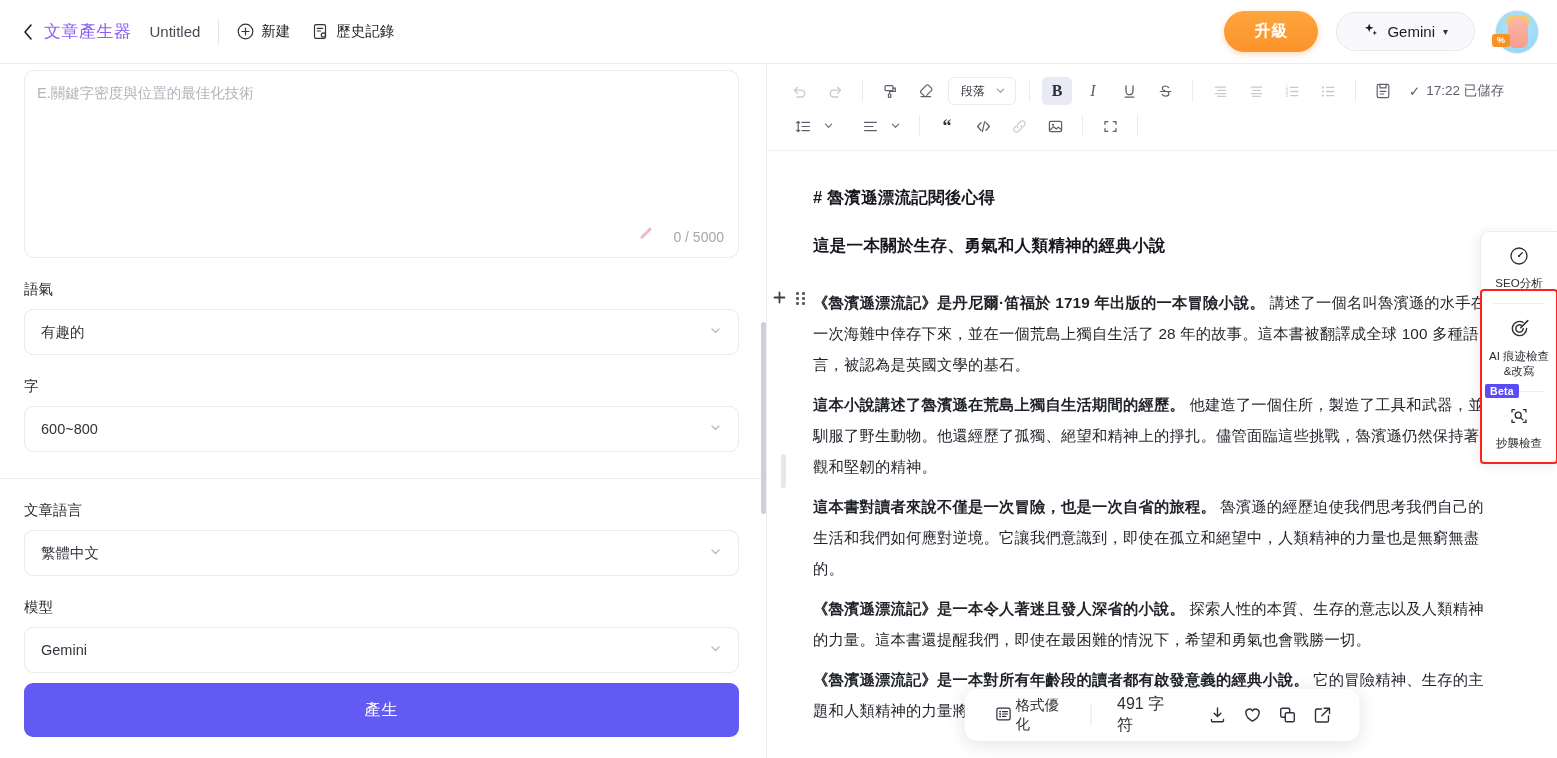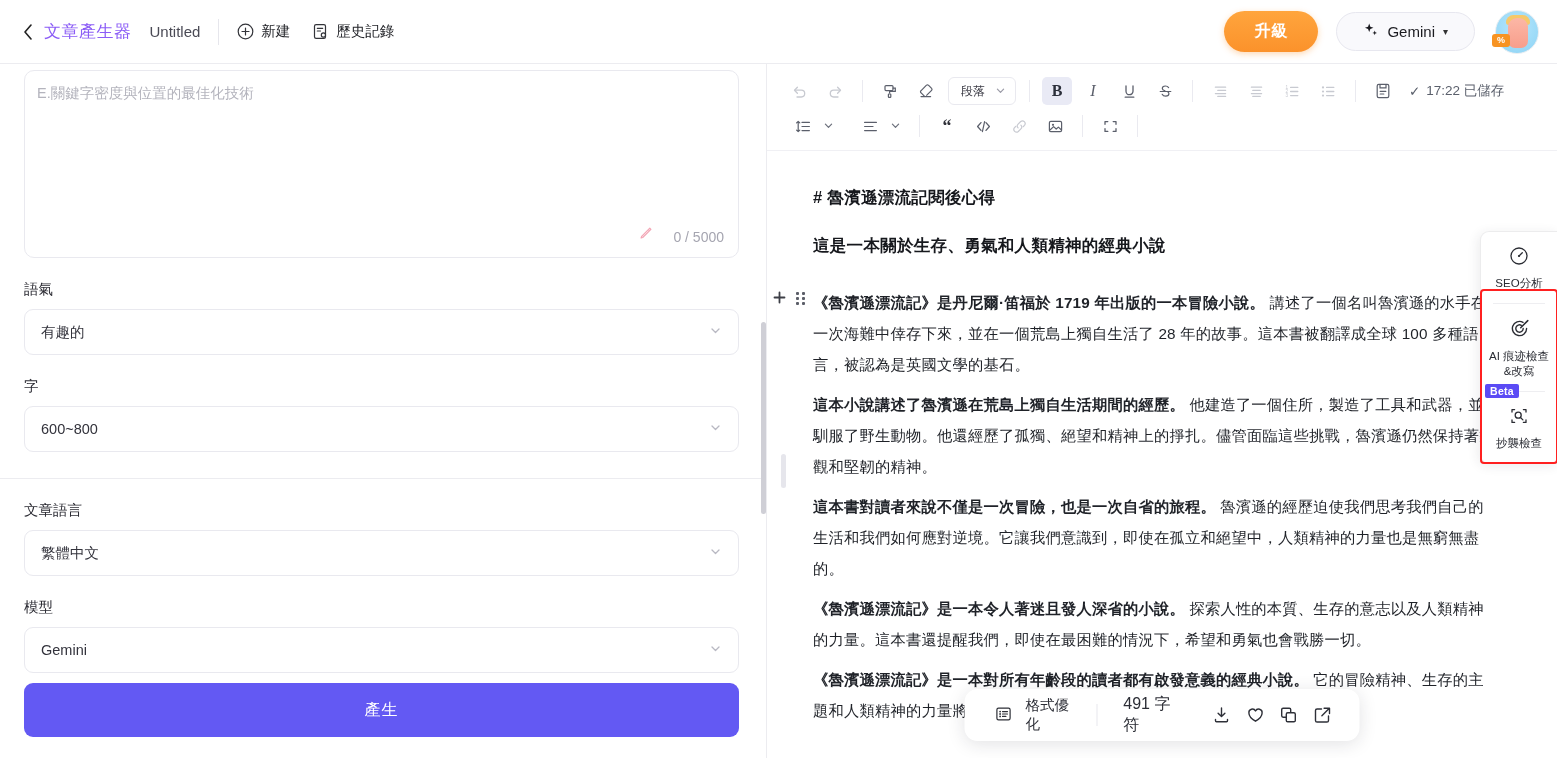--- a/index.html
+++ b/index.html
@@ -206,21 +206,21 @@
   
   .bottom-bar {
     position: absolute; left: 50%; transform: translateX(-50%);
     bottom: 17px;
     background: #fff; border-radius: 13px;
     box-shadow: 0 3px 18px rgba(30,30,50,.13);
     height: 52px; display: flex; align-items: center;
     padding: 0 22px; gap: 4px; z-index: 35;
   }
   .bb-item {
-    display: flex; align-items: center; gap: 13px;
+    display: flex; align-items: center; gap: 3px;
     font-size: 14.5px; color: #2c2e36; cursor: pointer; padding: 0 8px;
   }
   .bb-sep { width: 1px; height: 22px; background: #e7e7ed; margin: 0 12px; }
   .bb-count { font-size: 16px; color: #2c2e36; padding: 0 10px; margin-right: 14px; }
   .bb-ic { width: 34px; height: 34px; display: flex; align-items: center; justify-content: center; color: #2e3038; cursor: pointer; }
 </style>
 </head>
 <body>
 
 <div class="app">

